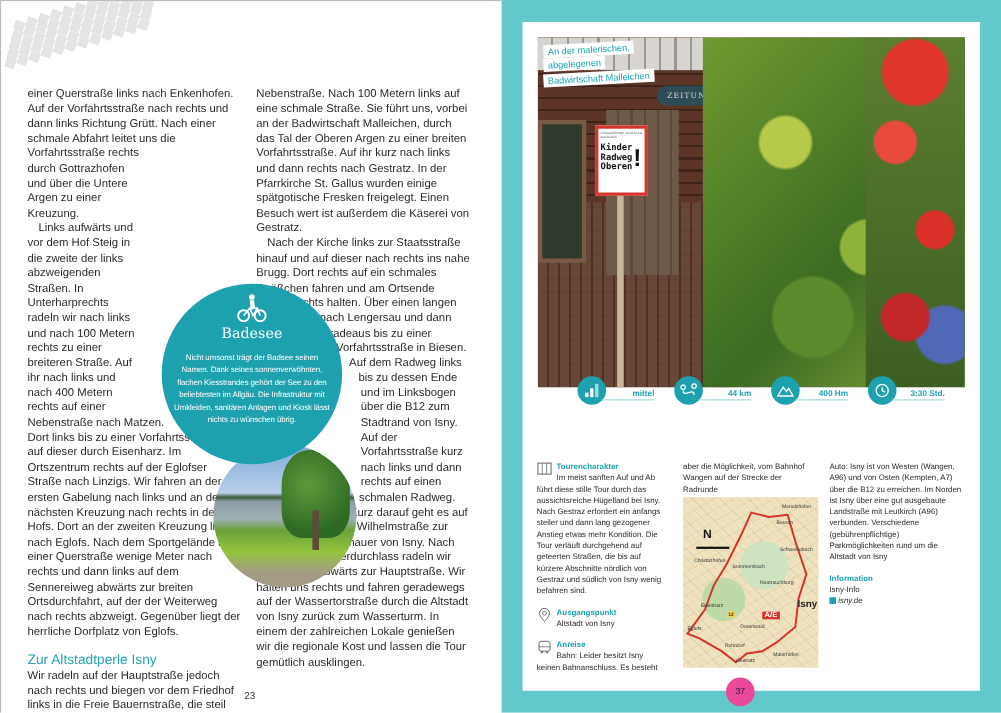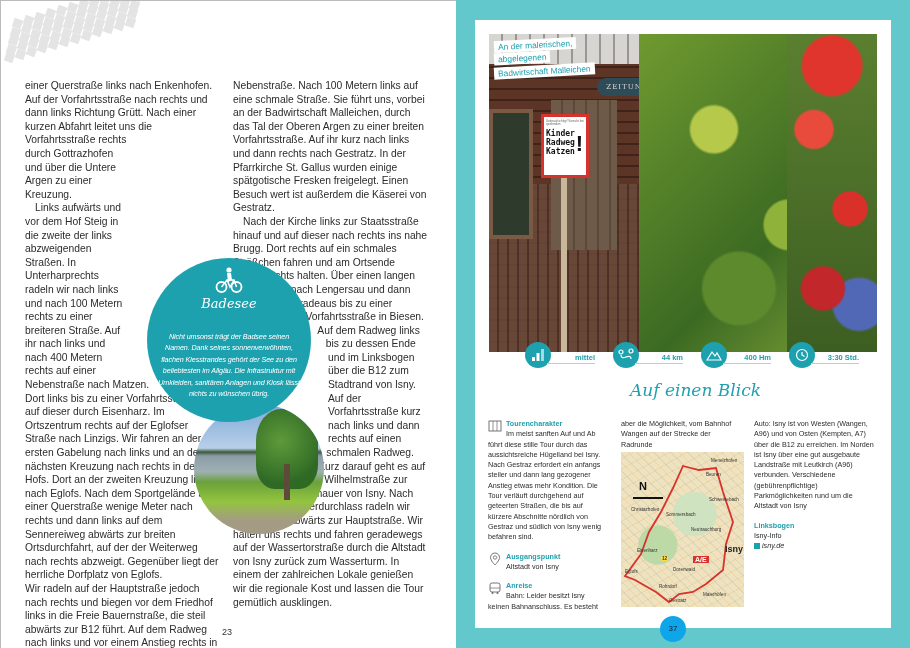--- a/index.html
+++ b/index.html
@@ -15,22 +15,22 @@
   .col .indent { text-indent: 10px; }
   .col-left { left: 24px; top: 78px; width: 195px; }
   .col-right { left: 232px; top: 78px; width: 195px; }
 
   .shape-left { float: right; width: 95px; height: 360px; shape-outside: circle(50% at 100% 50%); }
 
   .subhead { color: #27a5b3; font-size: 12.5px; line-height: 16px; margin-top: 10px; }
 
   .badge-circle { position: absolute; left: 146px; top: 257px; width: 164px; height: 164px; border-radius: 50%; background: #1ea1ae; color: #fff; text-align: center; padding-top: 8px; z-index: 3; }
   .badge-circle .bike { display: block; margin: 0 auto; }
-  .badge-title { font-family: "DejaVu Serif", serif; font-style: italic; font-size: 13px; margin-top: 2px; }
-  .badge-text { font-family: "Liberation Sans", sans-serif; font-size: 7.2px; line-height: 11.4px; margin: 20px 10px 0 10px; letter-spacing: -0.1px; font-style: italic; }
+  .badge-title { font-family: "DejaVu Serif", serif; font-size: 13px; margin-top: 2px; }
+  .badge-text { font-family: "Liberation Sans", sans-serif; font-size: 7.2px; line-height: 11.4px; margin: 8px 10px 0 10px; letter-spacing: -0.1px; }
 
   .lake-photo { position: absolute; left: 193px; top: 403px; width: 130px; height: 130px; border-radius: 50%; overflow: hidden; z-index: 2; background: linear-gradient(to bottom, #7fa9d8 0%, #b8cfe8 34%, #3c5a3b 37%, #8b9ca6 40%, #9fb0b4 52%, #6aa13b 60%, #93c43e 75%, #a49b85 90%); }
   .lake-photo .tree { position: absolute; right: 6px; top: 5px; width: 62px; height: 80px; border-radius: 40% 40% 30% 30%; background: radial-gradient(circle at 40% 40%, #5e9a3a, #2f6a25 70%); }
   .lake-photo .trunk { position: absolute; right: 34px; top: 60px; width: 6px; height: 36px; background: #5d4a38; }
 
   .page-num-left { position: absolute; left: 221px; top: 626px; font-size: 9px; color: #333; }
 
   .page-right { position: absolute; left: 456px; top: 0; width: 454px; height: 648px; background: #63c8cc; }
   .right-inner { position: absolute; left: 19px; top: 20px; width: 416px; height: 608px; background: #fff; }
   .hero-photo { position: absolute; left: 14px; top: 14px; width: 388px; height: 318px; overflow: hidden; background: #5b3a2a; }
@@ -71,21 +71,21 @@
 
   .map { position: absolute; left: 146px; top: 432px; width: 123px; height: 155px; background: #f0e2bd; overflow: hidden; }
   .map-bg { position: absolute; inset: 0; background: radial-gradient(circle at 60% 40%, #cfe3c0 0 18%, transparent 19%), radial-gradient(circle at 30% 60%, #bcd9a6 0 15%, transparent 16%), repeating-linear-gradient(45deg, rgba(120,170,190,0.18) 0 1px, transparent 1px 6px), repeating-linear-gradient(-30deg, rgba(220,150,90,0.18) 0 1px, transparent 1px 9px); }
   .map-lbl { position: absolute; font-size: 4.6px; color: #333; line-height: 5px; }
   .map-isny { position: absolute; left: 72px; top: 92px; font-size: 9px; font-weight: bold; color: #222; padding-left: 32px; }
   .map-ae { position: absolute; left: 72px; top: 104px; font-size: 7px; font-weight: bold; background: #d7322c; color: #fff; padding: 0 2px; }
   .map-n { position: absolute; left: 18px; top: 28px; font-size: 11px; font-weight: bold; color: #111; }
   .map-scale { position: absolute; left: 12px; top: 45px; width: 30px; height: 2px; background: #111; }
   .map-svg { position: absolute; left: 0; top: 0; }
 
-  .page-num-right { position: absolute; left: 660px; top: 616px; width: 26px; height: 26px; border-radius: 50%; background: #0ea5e9; text-align: center; font-size: 8px; padding-top: 8px; color: #123; z-index: 5; }
+  .page-num-right { position: absolute; left: 660px; top: 616px; width: 26px; height: 26px; border-radius: 50%; background: #ec4899; text-align: center; font-size: 8px; padding-top: 8px; color: #123; z-index: 5; }
 </style>
 </head>
 <body>
 
 <div class="page-left">
   <div class="deco-pattern" id="pattern">
       <span style="left: 4px; top: 52px;"></span>
       <span style="left: 15px; top: 48.8px;"></span>
       <span style="left: 26px; top: 45.6px;"></span>
       <span style="left: 37px; top: 42.4px;"></span>
@@ -139,22 +139,23 @@
       <span style="left: 45px; top: 8.4px;"></span>
       <span style="left: 56px; top: 5.2px;"></span>
       <span style="left: 67px; top: 2px;"></span>
       <span style="left: 78px; top: -1.2px;"></span>
       <span style="left: 89px; top: -4.4px;"></span>
       <span style="left: 100px; top: -7.6px;"></span>
     </div>
 
   <div class="col col-left">
     <div class="shape-left"></div>
-    <p>einer Querstraße links nach Enkenhofen. Auf der Vorfahrtsstraße nach rechts und dann links Richtung Grütt. Nach einer kurzen Abfahrt leitet uns die Vorfahrtsstraße rechts durch Gottrazhofen und über die Untere Argen zu einer Kreuzung.</p>
+    <p>einer Querstraße links nach Enkenhofen. Auf der Vorfahrtsstraße nach rechts und dann links Richtung Grütt. Nach einer schmale Abfahrt leitet uns die Vorfahrtsstraße rechts durch Gottrazhofen und über die Untere Argen zu einer Kreuzung.</p>
     <p class="indent">Links aufwärts und vor dem Hof Steig in die zweite der links abzweigenden Straßen. In Unterharprechts radeln wir nach links und nach 100 Metern rechts zu einer breiteren Straße. Auf ihr nach links und nach 400 Metern rechts auf einer Nebenstraße nach Matzen. Dort links bis zu einer Vorfahrtsstraße und auf dieser durch Eisenharz. Im Ortszentrum rechts auf der Eglofser Straße nach Linzigs. Wir fahren an der ersten Gabelung nach links und an der nächsten Kreuzung nach rechts in den Ort Hofs. Dort an der zweiten Kreuzung links nach Eglofs. Nach dem Sportgelände auf einer Querstraße wenige Meter nach rechts und dann links auf dem Sennereiweg abwärts zur breiten Ortsdurchfahrt, auf der der Weiterweg nach rechts abzweigt. Gegenüber liegt der herrliche Dorfplatz von Eglofs.</p>
+    <div class="subhead">Zur Altstadtperle Isny</div>
     <p>Wir radeln auf der Hauptstraße jedoch nach rechts und biegen vor dem Friedhof links in die Freie Bauernstraße, die steil abwärts zur B12 führt. Auf dem Radweg nach links und vor einem Anstieg rechts in eine</p>
   </div>
 
   <div class="col col-right">
     <div style="float:left;width:0;height:180px;"></div>
     <div style="float:left;clear:left;width:95px;height:280px;shape-outside:circle(50% at 0% 50%);"></div>
     <p>Nebenstraße. Nach 100 Metern links auf eine schmale Straße. Sie führt uns, vorbei an der Badwirtschaft Malleichen, durch das Tal der Oberen Argen zu einer breiten Vorfahrtsstraße. Auf ihr kurz nach links und dann rechts nach Gestratz. In der Pfarrkirche St. Gallus wurden einige spätgotische Fresken freigelegt. Einen Besuch wert ist außerdem die Käserei von Gestratz.</p>
     <p class="indent">Nach der Kirche links zur Staatsstraße hinauf und auf dieser nach rechts ins nahe Brugg. Dort rechts auf ein schmales Sträßchen fahren und am Ortsende wieder rechts halten. Über einen langen Anstieg nach Lengersau und dann geradeaus bis zu einer Vorfahrtsstraße in Biesen. Auf dem Radweg links bis zu dessen Ende und im Linksbogen über die B12 zum Stadtrand von Isny. Auf der Vorfahrtsstraße kurz nach links und dann rechts auf einen schmalen Radweg. Kurz darauf geht es auf der Wilhelmstraße zur Stadtmauer von Isny. Nach einem Mauerdurchlass radeln wir nach rechts abwärts zur Hauptstraße. Wir halten uns rechts und fahren geradewegs auf der Wassertorstraße durch die Altstadt von Isny zurück zum Wasserturm. In einem der zahlreichen Lokale genießen wir die regionale Kost und lassen die Tour gemütlich ausklingen.</p>
   </div>
 
@@ -185,21 +186,21 @@
       <div class="roof"></div>
       <div class="wall"></div>
       <div class="shingles"></div>
       <div class="window-l"></div>
       <div class="door"></div>
       <div class="zeitungen">ZEITUNGEN</div>
       <div class="sign">
         <div class="sign-small">Unbeaufsichtigt! Vorsicht bei spielenden</div>
         <div class="sign-main">Kinder</div>
         <div class="sign-main" style="margin-top:0">Radweg</div>
-        <div class="sign-main" style="margin-top:0">Katzen</div>
+        <div class="sign-main" style="margin-top:0">Oberen</div>
         <div class="sign-bang">!</div>
       </div>
       <div class="post"></div>
       <div class="vines"></div>
       <div class="flowers"></div>
 
       <div class="caption">
         <span>An der malerischen,</span>
         <span>abgelegenen</span>
         <span>Badwirtschaft Malleichen</span>
@@ -239,21 +240,20 @@
         <div class="stat-circle">
           <svg width="14" height="14" viewBox="0 0 14 14">
               <circle cx="7" cy="7" r="5.5" fill="none" stroke="#fff" stroke-width="1.2"></circle>
               <path d="M7 4 L7 7 L9.5 8.5" fill="none" stroke="#fff" stroke-width="1.2"></path>
             </svg>
         </div>
         <div class="stat-label">3:30 Std.</div>
       </div>
     </div>
 
-    <div class="section-title">Auf einen Blick</div>
 
     <div class="info info-col2">
       <div>aber die Möglichkeit, vom Bahnhof Wangen auf der Strecke der Radrunde</div>
     </div>
 
     <div class="info info-col1">
       <div class="info-block">
         <svg class="info-icon" viewBox="0 0 14 14">
             <rect x="1" y="2" width="12" height="10" fill="none" stroke="#666" stroke-width="0.9"></rect>
             <path d="M5 2 V12 M9 2 V12" stroke="#666" stroke-width="0.7"></path>
@@ -301,21 +301,21 @@
       <div class="map-lbl" style="left:52px;top:115px;">Dorenwaid</div>
       <div class="map-lbl" style="left:38px;top:132px;">Rohrdorf</div>
       <div class="map-lbl" style="left:48px;top:146px;">Gestratz</div>
       <div class="map-lbl" style="left:82px;top:140px;">Maierhöfen</div>
       <div class="map-lbl" style="left:40px;top:104px;font-weight:bold;background:#ffd84a;padding:0 1px;">12</div>
     </div>
 
     <div class="info info-col3">
       <div>Auto: Isny ist von Westen (Wangen, A96) und von Osten (Kempten, A7) über die B12 zu erreichen. Im Norden ist Isny über eine gut ausgebaute Landstraße mit Leutkirch (A96) verbunden. Verschiedene (gebührenpflichtige) Parkmöglichkeiten rund um die Altstadt von Isny</div>
       <div style="height:9px"></div>
-      <div class="info-head">Linksbogen</div>
+      <div class="info-head">Information</div>
       <div>Isny-Info</div>
       <div class="web-link">
         <span class="web-sq"></span><i>isny.de</i>
       </div>
     </div>
   </div>
   <div class="page-num-right" style="left:204px;">37</div>
 </div>
 
 </body></html>

